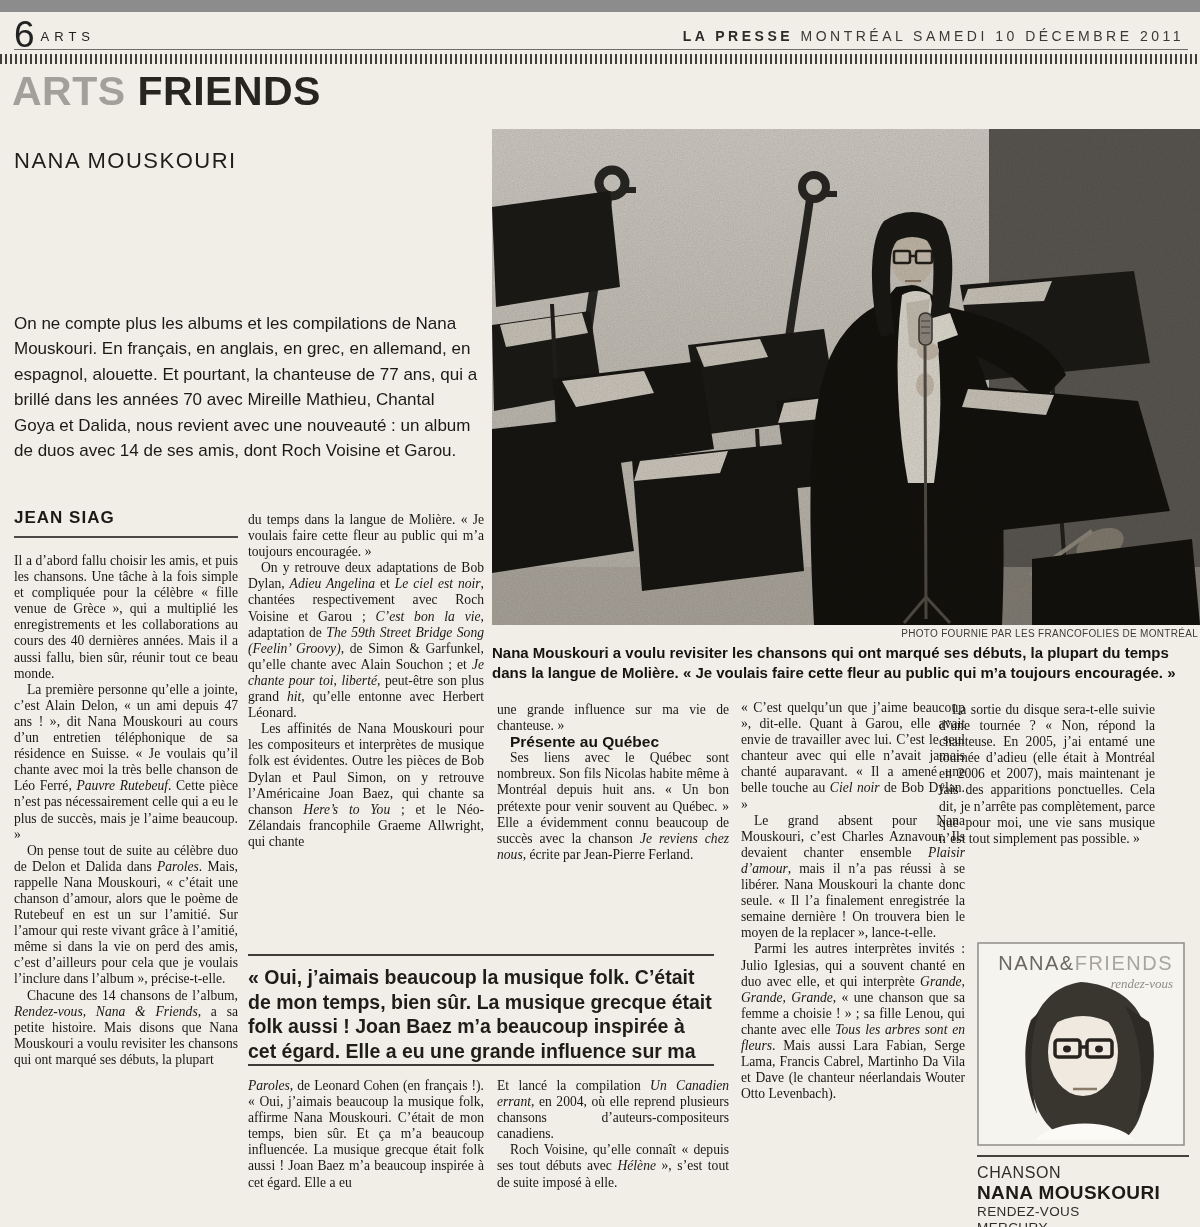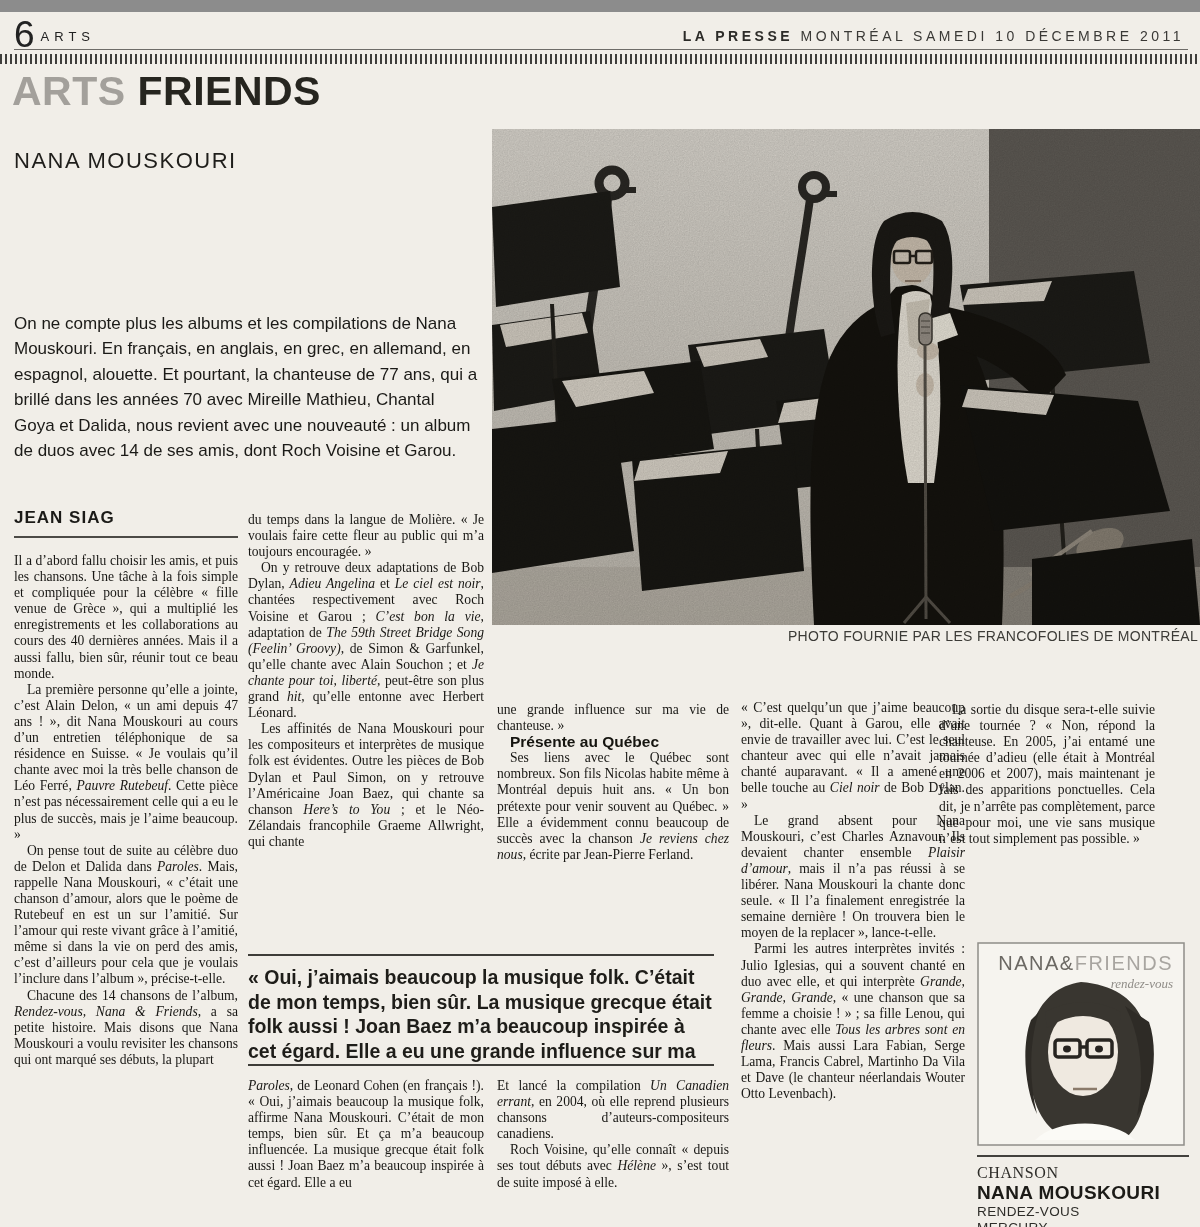--- a/index.html
+++ b/index.html
@@ -34,28 +34,28 @@
   .subhead{font-family:"Liberation Sans",sans-serif;font-size:15.5px;font-weight:700;
            margin:5px 0 4px;color:#15140f;text-indent:0;}
   
   .pullquote{position:absolute;left:248px;top:942px;width:466px;height:112px;box-sizing:border-box;
     border-top:2px solid #3e3d39;border-bottom:2px solid #3e3d39;padding:9px 2px 8px 0;
     font-size:19.5px;line-height:24.5px;font-weight:700;color:#1e1d19;overflow:hidden;}
   
   .photo{position:absolute;left:492px;top:117px;width:708px;height:496px;background:#c9c5be;}
   .photo svg{display:block;width:100%;height:100%;}
   .credit{position:absolute;left:492px;top:616px;width:706px;text-align:right;
-    font-size:14px;letter-spacing:.3px;color:#3c3b37;}
+    font-size:10px;letter-spacing:.3px;color:#3c3b37;}
   .caption{position:absolute;left:492px;top:631px;width:708px;
     font-size:15px;line-height:19.5px;font-weight:700;color:#14130f;}
   
   .album-cover{position:absolute;left:977px;top:930px;width:208px;height:204px;}
   .album-cover svg{display:block;width:100%;height:100%;}
   .album-rule{position:absolute;left:977px;top:1143px;width:212px;height:2px;background:#42413d;}
-  .album-cat{position:absolute;left:977px;top:1152px;font-size:16px;letter-spacing:.6px;color:#2e2d29;font-family:Liberation Serif, serif;}
+  .album-cat{position:absolute;left:977px;top:1152px;font-size:16px;letter-spacing:.6px;color:#2e2d29;}
   .album-artist{position:absolute;left:977px;top:1170px;font-size:19px;font-weight:700;letter-spacing:.4px;color:#1c1b17;}
   .album-title{position:absolute;left:977px;top:1192px;font-size:13.5px;letter-spacing:.4px;color:#2e2d29;}
   .album-label{position:absolute;left:977px;top:1208px;font-size:13.5px;letter-spacing:.4px;color:#2e2d29;}
 </style>
 </head>
 <body>
 
 <div id="page">
 
   <div class="pagenum">
@@ -171,20 +171,21 @@
 
       <g fill="#14130f">
         <polygon points="468,256 646,272 678,382 502,402"></polygon>
         <polygon points="540,430 700,410 708,496 540,496"></polygon>
       </g>
       <polygon points="476,260 562,266 554,286 470,278" fill="#d5cfc4"></polygon>
       <rect width="708" height="496" filter="url(#grain)" opacity="0.16"></rect>
     </svg>
   </div>
   <div class="credit">PHOTO FOURNIE PAR LES FRANCOFOLIES DE MONTRÉAL</div>
+  <div class="caption">Nana Mouskouri a voulu revisiter les chansons qui ont marqué ses débuts, la plupart du temps dans la langue de Molière. « Je voulais faire cette fleur au public qui m’a toujours encouragée. »</div>
 
   <div class="col" style="left:14px;top:541px;width:224px;height:686px;">
     <p class="np">Il a d’abord fallu choisir les amis, et puis les chansons. Une tâche à la fois simple et compliquée pour la célèbre « fille venue de Grèce », qui a multiplié les enregistrements et les collaborations au cours des 40 dernières années. Mais il a aussi fallu, bien sûr, réunir tout ce beau monde.</p>
     <p>La première personne qu’elle a jointe, c’est Alain Delon, « un ami depuis 47 ans ! », dit Nana Mouskouri au cours d’un entretien téléphonique de sa résidence en Suisse. « Je voulais qu’il chante avec moi la très belle chanson de Léo Ferré, <i>Pauvre Rutebeuf</i>. Cette pièce n’est pas nécessairement celle qui a eu le plus de succès, mais je l’aime beaucoup. »</p>
     <p>On pense tout de suite au célèbre duo de Delon et Dalida dans <i>Paroles</i>. Mais, rappelle Nana Mouskouri, « c’était une chanson d’amour, alors que le poème de Rutebeuf en est un sur l’amitié. Sur l’amour qui reste vivant grâce à l’amitié, même si dans la vie on perd des amis, c’est d’ailleurs pour cela que je voulais l’inclure dans l’album », précise-t-elle.</p>
     <p>Chacune des 14 chansons de l’album, <i>Rendez-vous, Nana &amp; Friends</i>, a sa petite histoire. Mais disons que Nana Mouskouri a voulu revisiter les chansons qui ont marqué ses débuts, la plupart</p>
   </div>
 
   <div class="col" style="left:248px;top:500px;width:236px;height:438px;">
     <p class="np">du temps dans la langue de Molière. « Je voulais faire cette fleur au public qui m’a toujours encouragée. »</p>

